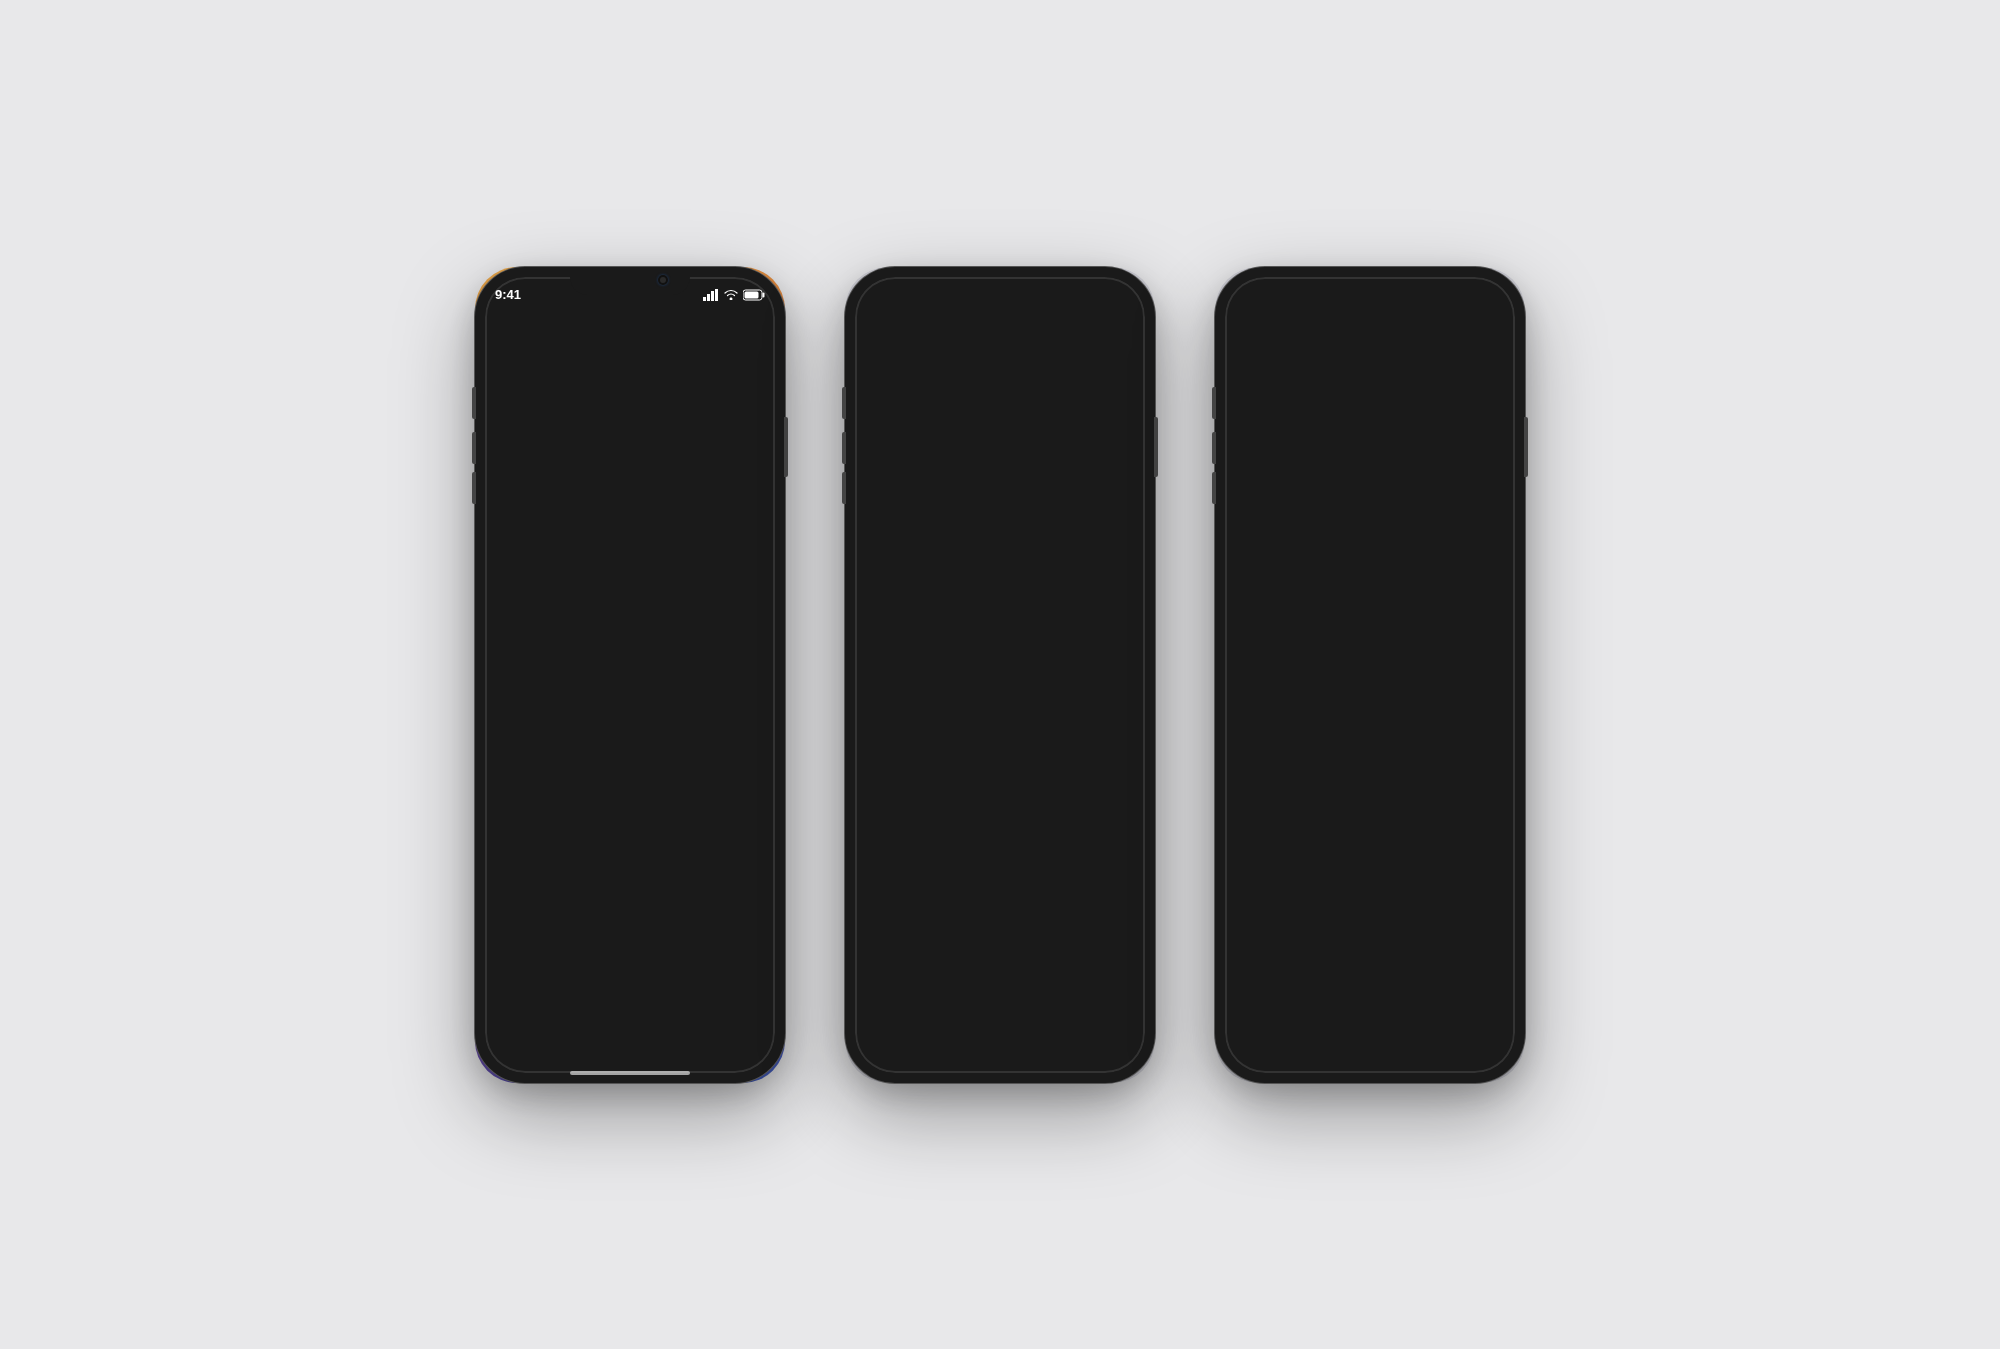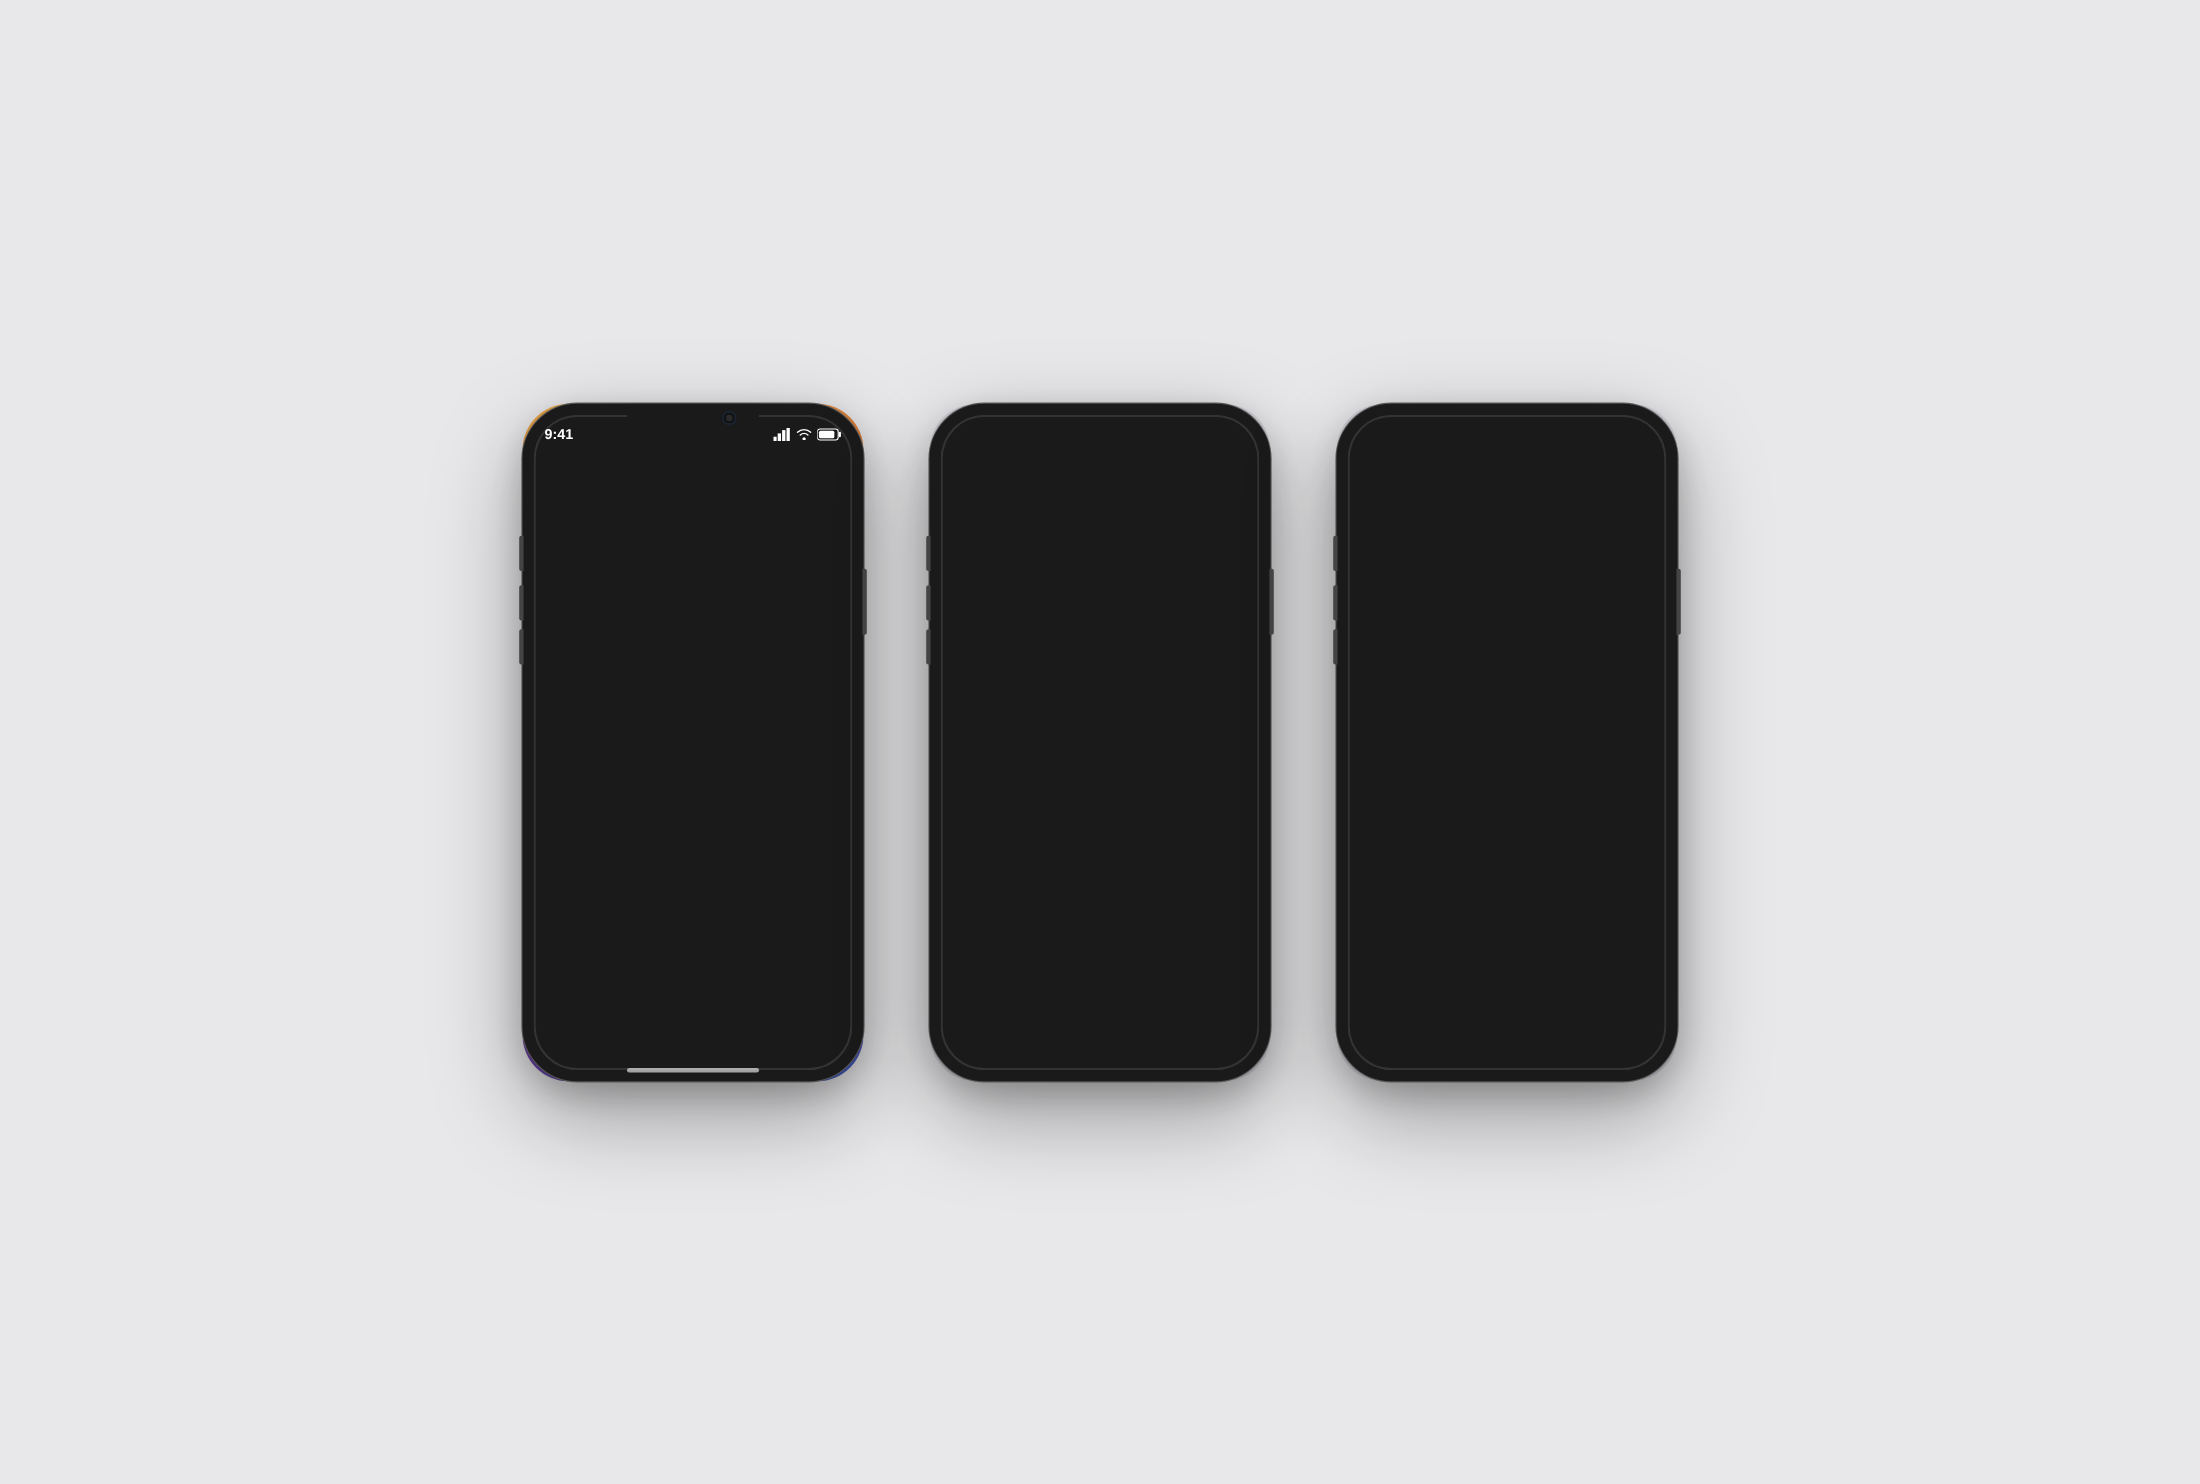--- a/index.html
+++ b/index.html
@@ -12,21 +12,21 @@
       justify-content: center;
       gap: 60px;
       font-family: -apple-system, BlinkMacSystemFont, 'SF Pro Display', 'Helvetica Neue', Arial, sans-serif;
       overflow: hidden;
     }
 
     
     .phone {
       position: relative;
       width: 310px;
-      height: 616px;
+      height: 816px;
     }
     .phone-frame {
       position: absolute;
       inset: 0;
       border-radius: 50px;
       border: 10px solid #1a1a1a;
       background: #1a1a1a;
       box-shadow:
         0 0 0 1px #555,
         inset 0 0 0 2px #333,

